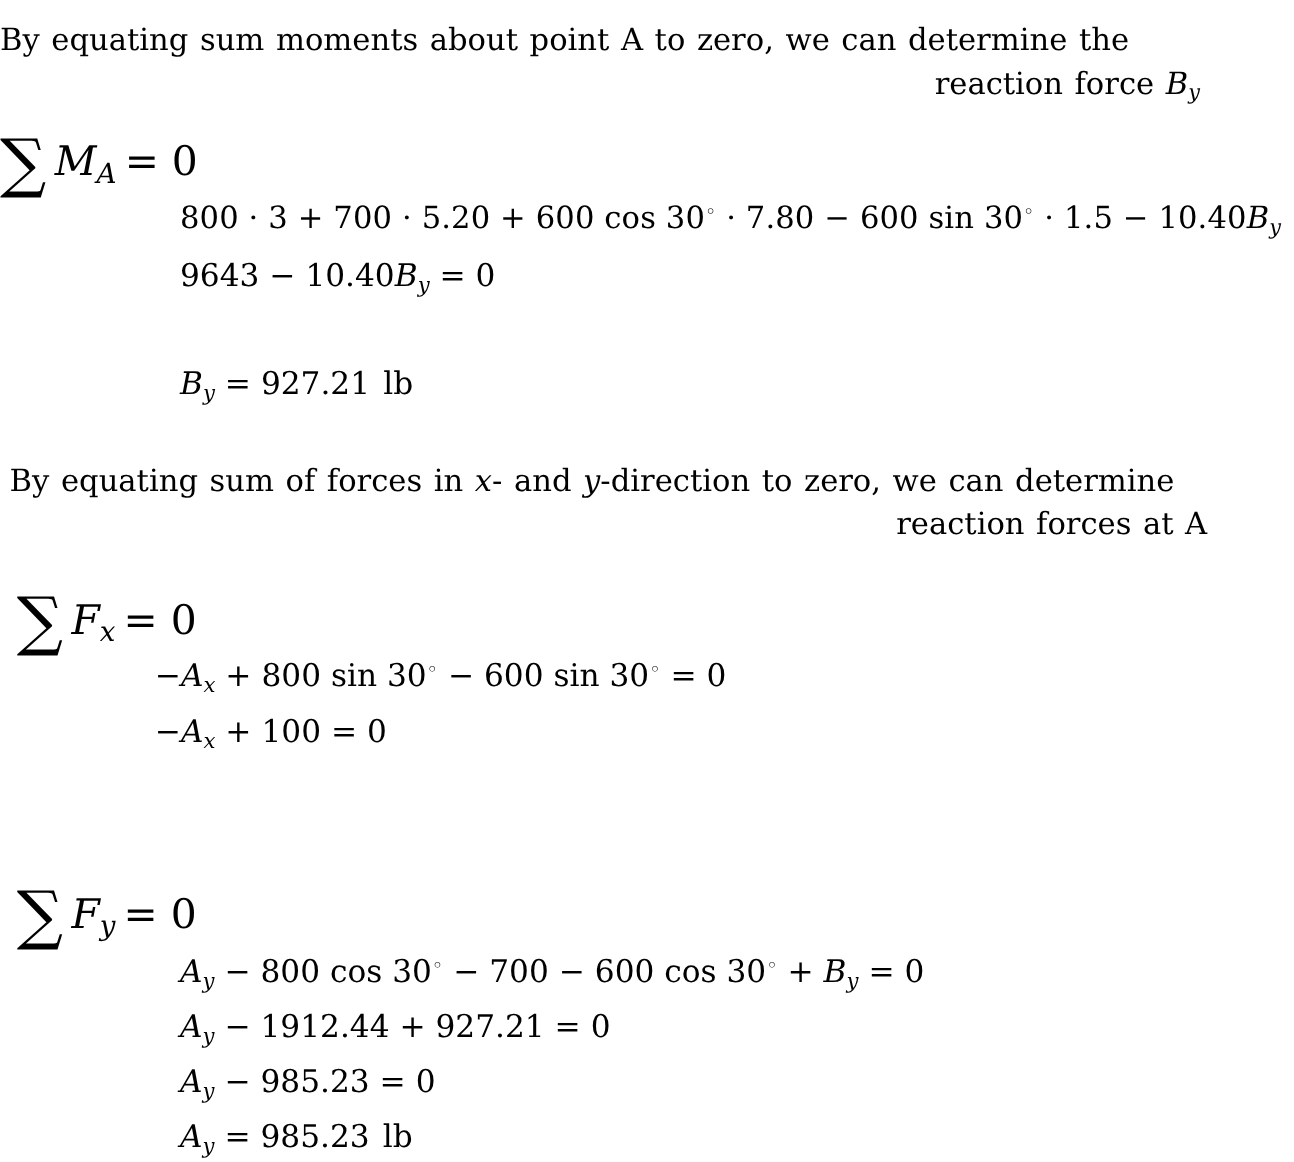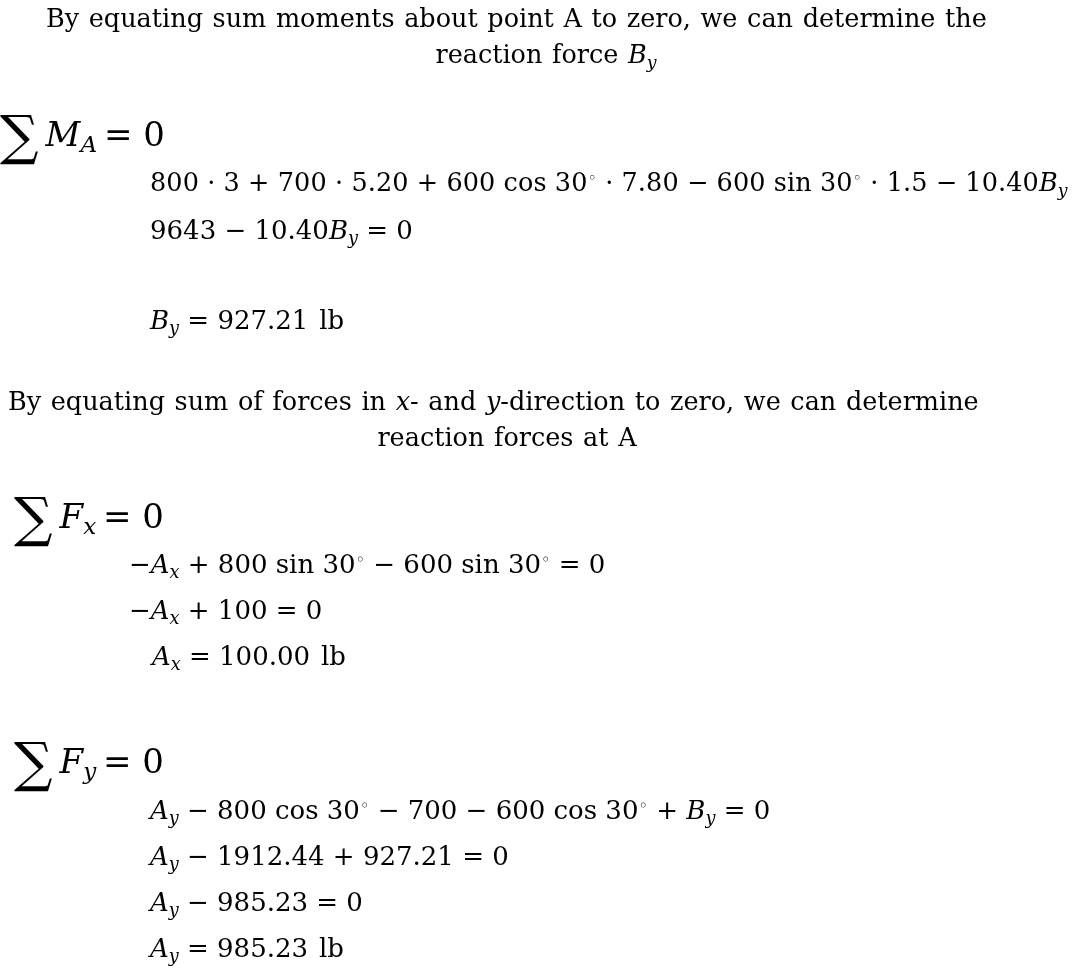--- a/index.html
+++ b/index.html
@@ -31,21 +31,21 @@
     text-justify: inter-word;
     word-spacing: 0.06em;
   }
   .prose::after {
     content: "";
     display: inline-block;
     width: 100%;
   }
   .prose .lastline {
     display: block;
-    text-align: center;
+    text-align: right;
   }
 
   
   .mi {
     font-style: italic;
     font-family: "DejaVu Serif", "Liberation Serif", serif;
   }
   sub {
     font-style: italic;
     font-size: 0.68em;
@@ -93,21 +93,21 @@
   }
 
   .op { margin: 0 0.20em; }
   .unitsp { margin-left: 0.42em; }
 </style>
 </head>
 <body>
 
 <div class="page">
 
-  <div class="prose" style="left:0px; top:0px; width:1000px;padding-left:46px;">
+  <div class="prose" style="left:0px; top:16px; width:1000px;">
     <span>By equating sum moments about point A to zero, we can determine the</span>
     <span class="lastline"><span>reaction force </span><span class="mi">B</span><sub>y</sub></span>
   </div>
 
   <div class="sigma-row" style="left:0px; top:108px;">
     <span class="sigma-glyph">∑</span>
     <span class="sigma-body"><span class="mi">M</span><sub>A</sub><span class="op">= 0</span></span>
   </div>
 
   <div class="eq wide" style="left:150px; top:170px;"><span>800 · 3 + 700 · 5.20 + 600 cos 30</span><span class="deg">◦</span><span> · 7.80 − 600 sin 30</span><span class="deg">◦</span><span> · 1.5 − 10.40</span><span class="mi">B</span><sub>y</sub><span> = 0</span></div>
@@ -123,21 +123,20 @@
 
   <div class="sigma-row" style="left:14px; top:490px;">
     <span class="sigma-glyph">∑</span>
     <span class="sigma-body"><span class="mi">F</span><sub>x</sub><span class="op">= 0</span></span>
   </div>
 
   <div class="eq" style="left:129px; top:551px;"><span>−</span><span class="mi">A</span><sub>x</sub><span> + 800 sin 30</span><span class="deg">◦</span><span> − 600 sin 30</span><span class="deg">◦</span><span> = 0</span></div>
 
   <div class="eq" style="left:129px; top:597px;"><span>−</span><span class="mi">A</span><sub>x</sub><span> + 100 = 0</span></div>
 
-  <div class="eq" style="left:152px; top:643px;"><span class="mi">A</span><sub>x</sub><span> = 100.00</span><span class="unitsp">lb</span></div>
 
   <div class="sigma-row" style="left:14px; top:735px;">
     <span class="sigma-glyph">∑</span>
     <span class="sigma-body"><span class="mi">F</span><sub>y</sub><span class="op">= 0</span></span>
   </div>
 
   <div class="eq" style="left:150px; top:797px;"><span class="mi">A</span><sub>y</sub><span> − 800 cos 30</span><span class="deg">◦</span><span> − 700 − 600 cos 30</span><span class="deg">◦</span><span> + </span><span class="mi">B</span><sub>y</sub><span> = 0</span></div>
 
   <div class="eq" style="left:150px; top:843px;"><span class="mi">A</span><sub>y</sub><span> − 1912.44 + 927.21 = 0</span></div>
 

